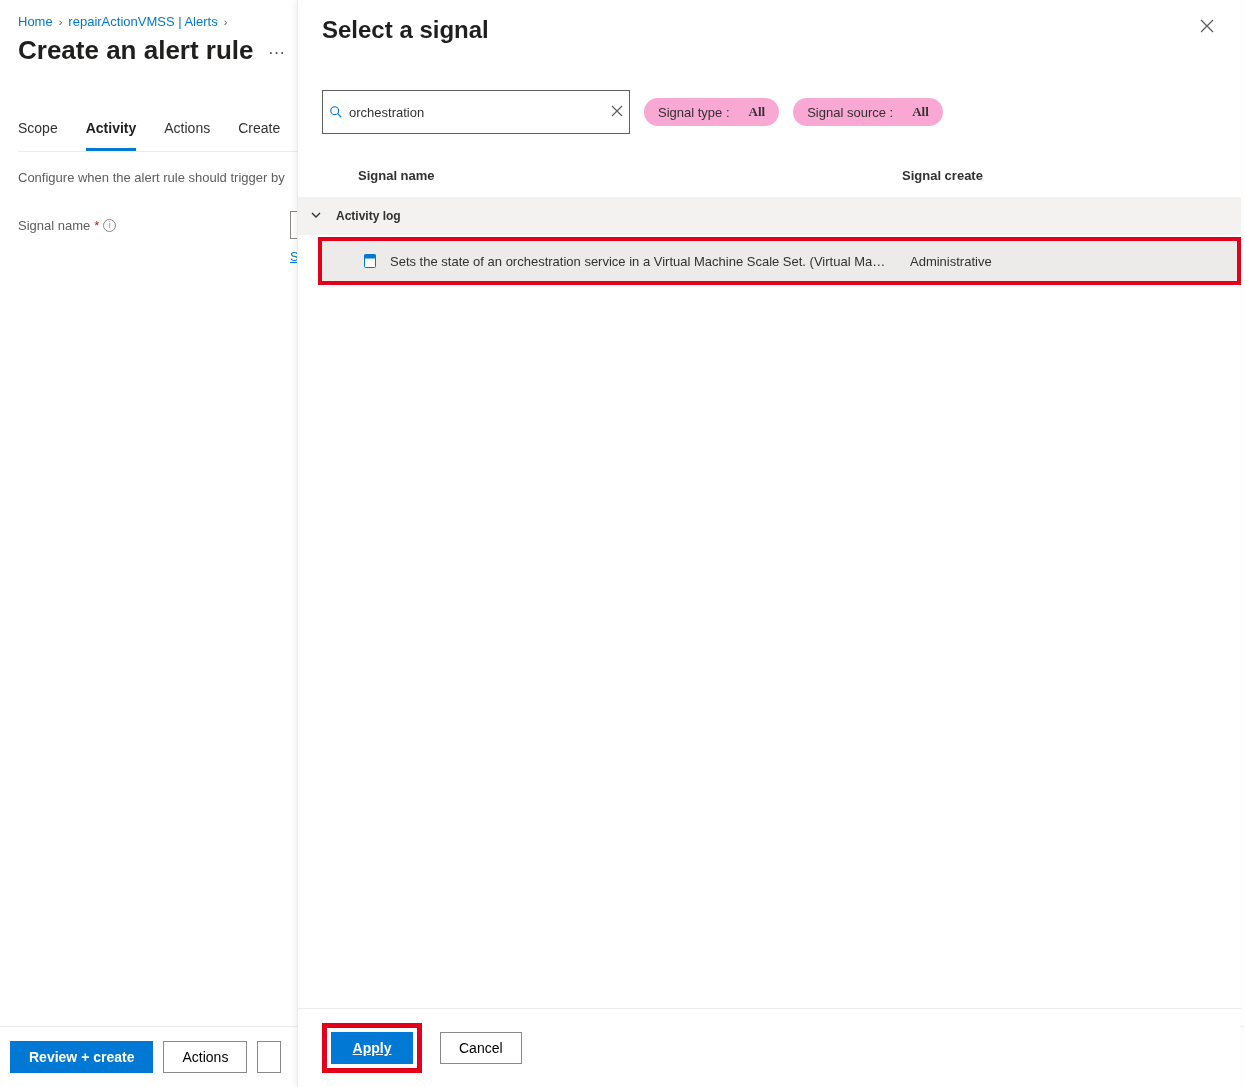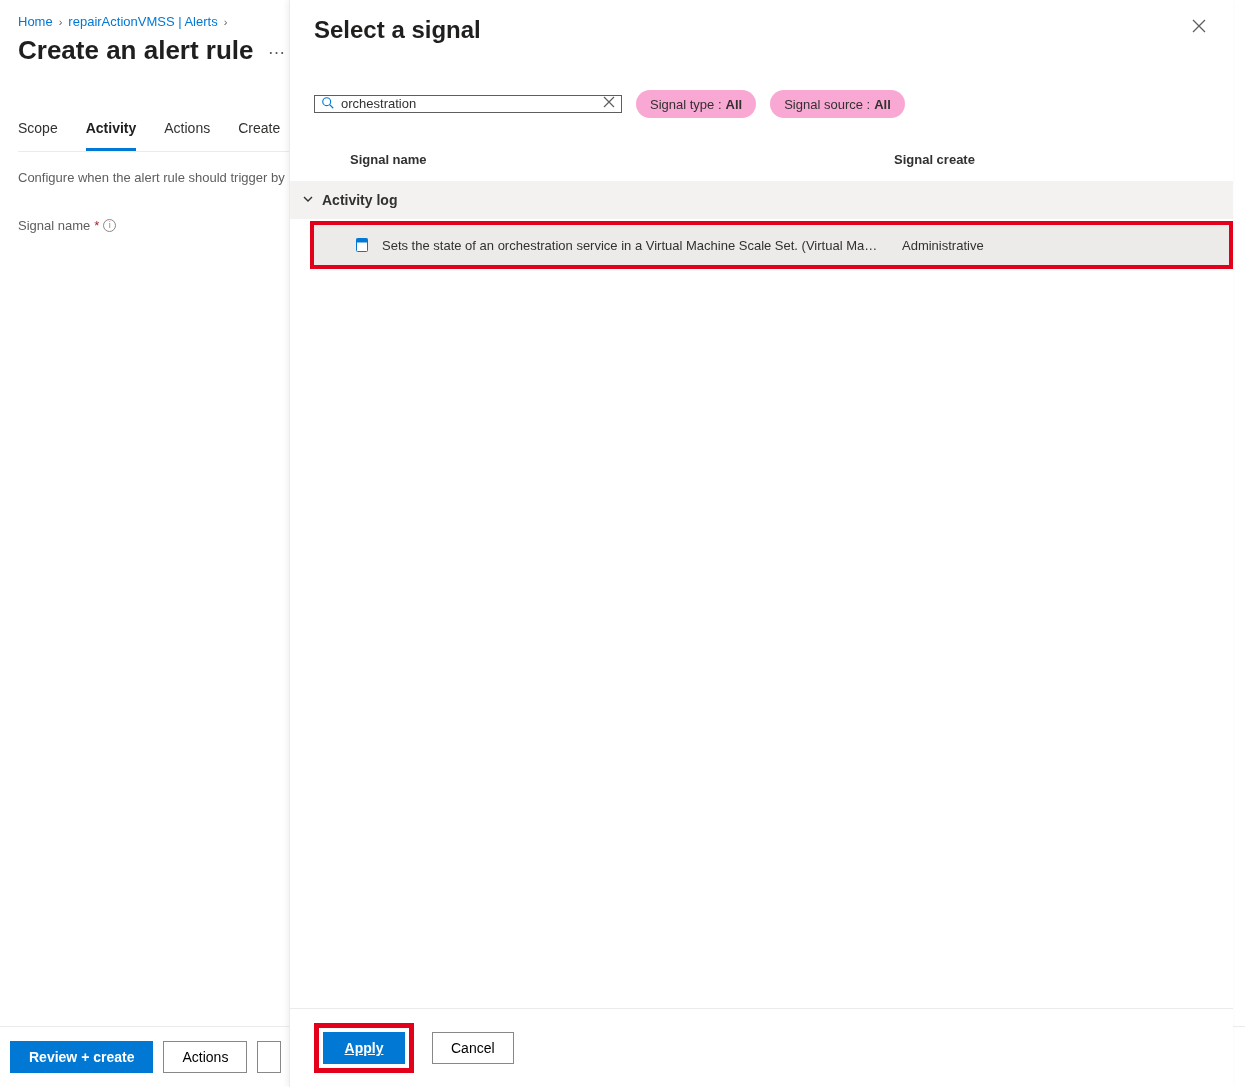--- a/index.html
+++ b/index.html
@@ -21,39 +21,39 @@
   .req { color: #a4262c; }
   .info-ic { width:13px; height:13px; border:1px solid #8a8886; border-radius:50%; display:inline-flex; align-items:center; justify-content:center; font-size:9px; color:#8a8886;}
   .form-input { border:1px solid #8a8886; height:28px; padding:0 6px; font-size:13px; width:260px; color:#605e5c;}
   .see-link { font-size:13px; color:#0078d4; text-decoration:underline; margin-top:10px; display:inline-block;}
 
   .bg-footer { position:absolute; bottom:0; left:0; right:0; border-top:1px solid #edebe9; padding:14px 10px; display:flex; gap:10px;}
   .btn { font-size:14px; height:32px; padding:0 18px; border:1px solid #8a8886; background:#fff; cursor:pointer; }
   .btn.primary { background:#0078d4; color:#fff; border-color:#0078d4; font-weight:600;}
 
   
-  .panel { position:absolute; top:0; right:12px; bottom:0; width:944px; background:#fff; border-left:1px solid #edebe9; box-shadow:-2px 0 6px rgba(0,0,0,0.06); display:flex; flex-direction:column;}
+  .panel { position:absolute; top:0; right:4px; bottom:0; width:944px; background:#fff; border-left:1px solid #edebe9; box-shadow:-2px 0 6px rgba(0,0,0,0.06); display:flex; flex-direction:column;}
   .panel-header { display:flex; align-items:flex-start; justify-content:space-between; padding:16px 24px 0 24px;}
   .panel-title { font-size:24px; font-weight:600; color:#201f1e;}
   .close-x { font-size:18px; color:#605e5c; cursor:pointer; line-height:1; padding:2px;}
   .panel-body { flex:1; padding:46px 24px 0 24px; overflow:auto;}
 
   .filter-row { display:flex; align-items:center; gap:14px;}
-  .search-wrap { position:relative; width:308px; border:1px solid #605e5c; height:18px; display:flex; align-items:flex-start; padding:0 6px;}
+  .search-wrap { position:relative; width:308px; border:1px solid #605e5c; height:44px; display:flex; align-items:center; padding:0 6px;}
   .search-ic { width:14px; height:14px; margin-right:6px; }
   .search-input { flex:1; border:0; outline:0; font-size:13px; color:#323130;}
   .clear-x { font-size:13px; color:#605e5c; cursor:pointer;}
   .pill { background:#f9a8d4; border-radius:14px; height:28px; display:flex; align-items:center; padding:0 14px; font-size:13px; color:#323130; cursor:pointer;}
-  .pill b { font-weight:600; margin-left:4px; }
+  .pill b { font-weight:600; margin-left:19px;font-family:Liberation Serif, serif; }
 
   .col-headers { display:flex; margin-top:34px; padding:0 0 14px 36px;}
   .col-name { width:544px; font-size:13px; font-weight:600;}
   .col-src  { font-size:13px; font-weight:600;}
 
-  .group-row { background:#f3f2f1; height:38px; display:flex; align-items:center; padding-left:12px; font-size:14px; font-weight:600; gap:8px; margin-left:-24px; margin-right:-24px;}
+  .group-row { background:#f3f2f1; height:38px; display:flex; align-items:center; padding-left:12px; font-size:12px; font-weight:600; gap:14px; margin-left:-24px; margin-right:-24px;}
   .chev { display:inline-block; transform:rotate(0deg);}
   .group-row .chev svg{width:12px;height:12px;}
 
   .result-highlight { border:4px solid #e3001b; margin:2px -24px 0 -4px; }
   .result-row { background:#edebe9; height:40px; display:flex; align-items:center; padding-left:40px; font-size:13px; gap:12px;}
   .doc-ic { width:16px; height:16px; }
   .result-name { width:508px; overflow:hidden; text-overflow:ellipsis; white-space:nowrap; color:#323130;}
   .result-src  { color:#323130;}
 
   .panel-footer { border-top:1px solid #edebe9; padding:14px 24px; display:flex; gap:18px; align-items:center;}

